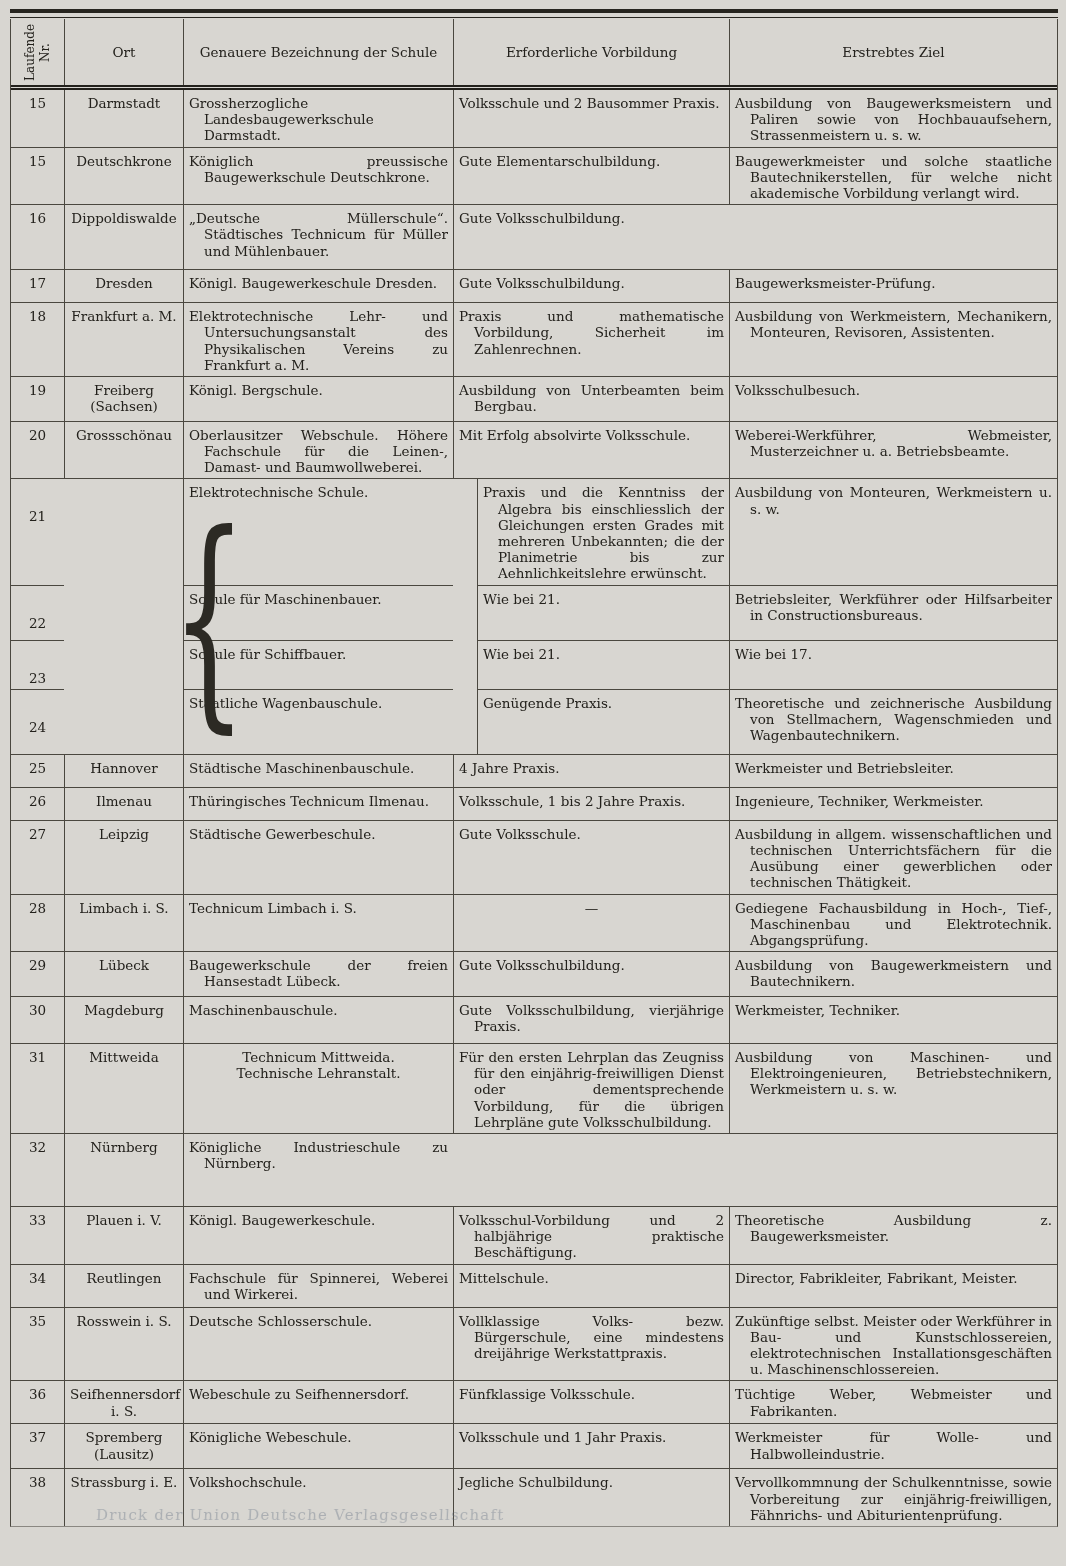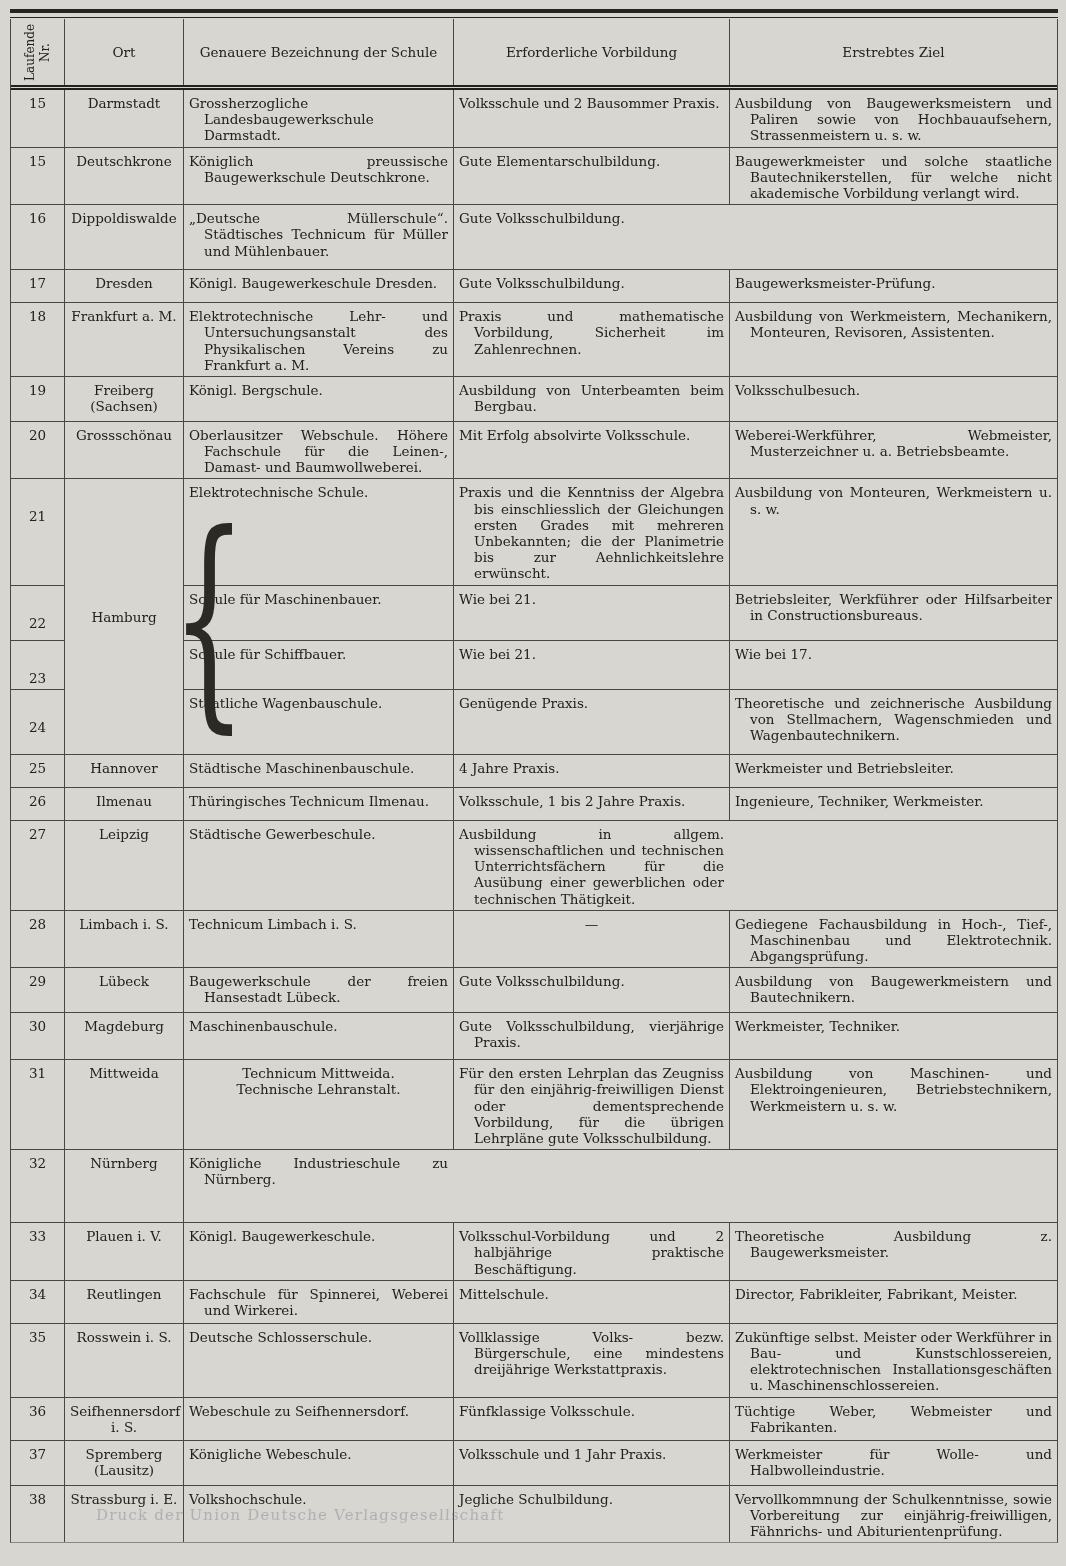--- a/index.html
+++ b/index.html
@@ -66,21 +66,21 @@
     position:relative;
   }
   .g-ort{
     grid-column:2;grid-row:1 / span 4;
     border-left:1px solid var(--line);
     display:flex;align-items:center;justify-content:center;
     padding:4px;
   }
   .g-nr{grid-column:1;text-align:center;padding:5px 4px 3px;margin-top:24px;}
   .g-s{grid-column:3;border-left:1px solid var(--line);}
-  .g-v{grid-column:4;border-left:1px solid var(--line);}
+  .g-v{grid-column:4;border-left:1px solid var(--line);margin-left:24px;}
   .g-z{grid-column:5;border-left:1px solid var(--line);}
   .r1{grid-row:1;} .r2{grid-row:2;} .r3{grid-row:3;} .r4{grid-row:4;}
   .sepb{border-bottom:1px solid var(--line);}
   .brace{
     position:absolute;
     left:156px;top:50%;
     transform:translateY(-50%) scaleY(1.75) scaleX(.9);
     font-size:132px;
     color:#2c2a24;
     line-height:1;
@@ -173,21 +173,20 @@
         <div class="cell txt">Mit Erfolg absolvirte Volksschule.</div>
         <div class="cell txt">Weberei-Werkführer, Webmeister, Musterzeichner u. a. Betriebsbeamte.</div>
       </div>
 
       <div class="grow">
         <div class="g-nr cell r1 sepb" style="border-left:none">21</div>
         <div class="g-nr cell r2 sepb" style="border-left:none">22</div>
         <div class="g-nr cell r3 sepb" style="border-left:none">23</div>
         <div class="g-nr cell r4" style="border-left:none">24</div>
 
-        <div class="g-ort">Hamburg</div>
         <div class="brace">{</div>
 
         <div class="g-s cell txt r1 sepb" style="min-height:84px">Elektrotechnische Schule.</div>
         <div class="g-v cell txt r1 sepb">Praxis und die Kenntniss der Algebra bis einschliesslich der Gleichungen ersten Grades mit mehreren Unbekannten; die der Planimetrie bis zur Aehnlichkeitslehre erwünscht.</div>
         <div class="g-z cell txt r1 sepb">Ausbildung von Monteuren, Werkmeistern u. s. w.</div>
 
         <div class="g-s cell txt r2 sepb" style="min-height:46px">Schule für Maschinenbauer.</div>
         <div class="g-v cell txt r2 sepb">Wie bei 21.</div>
         <div class="g-z cell txt r2 sepb">Betriebsleiter, Werkführer oder Hilfsarbeiter in Constructionsbureaus.</div>
 
@@ -213,20 +212,21 @@
         <div class="cell ort">Ilmenau</div>
         <div class="cell txt">Thüringisches Technicum Ilmenau.</div>
         <div class="cell txt">Volksschule, 1 bis 2 Jahre Praxis.</div>
         <div class="cell txt">Ingenieure, Techniker, Werkmeister.</div>
       </div>
 
       <div class="row" style="min-height:68px">
         <div class="cell nr">27</div>
         <div class="cell ort">Leipzig</div>
         <div class="cell txt">Städtische Gewerbeschule.</div>
+        <div class="cell txt">Gute Volksschule.</div>
         <div class="cell txt">Ausbildung in allgem. wissenschaftlichen und technischen Unterrichtsfächern für die Ausübung einer gewerblichen oder technischen Thätigkeit.</div>
       </div>
 
       <div class="row" style="min-height:56px">
         <div class="cell nr">28</div>
         <div class="cell ort">Limbach i. S.</div>
         <div class="cell txt">Technicum Limbach i. S.</div>
         <div class="cell dash">—</div>
         <div class="cell txt">Gediegene Fachausbildung in Hoch-, Tief-, Maschinenbau und Elektrotechnik. Abgangsprüfung.</div>
       </div>

